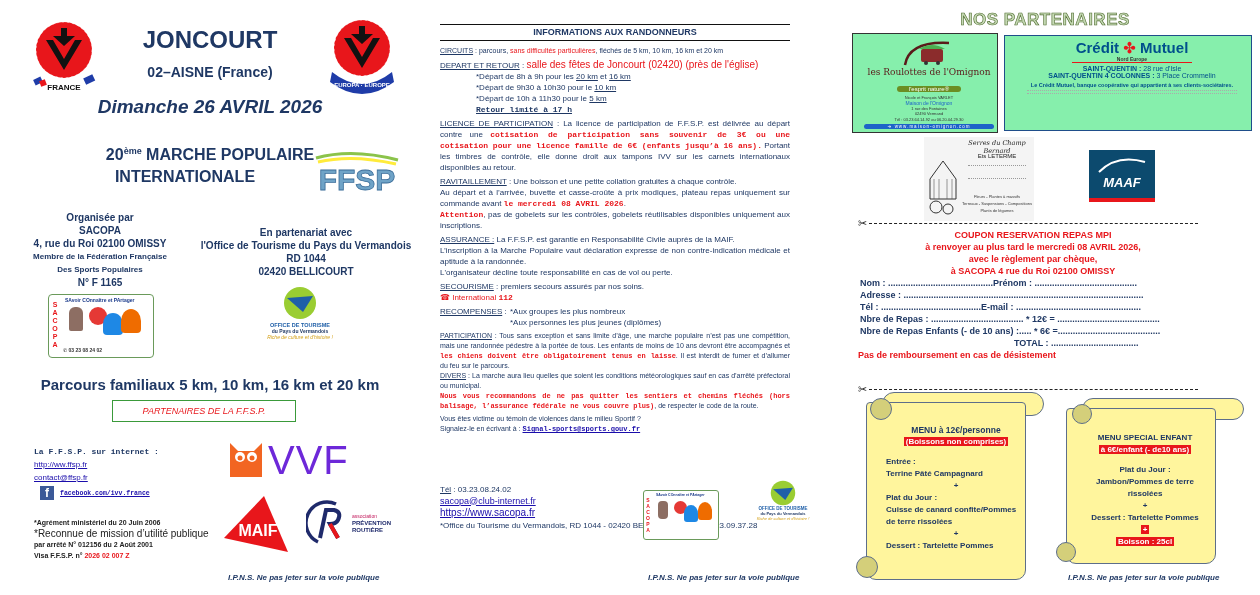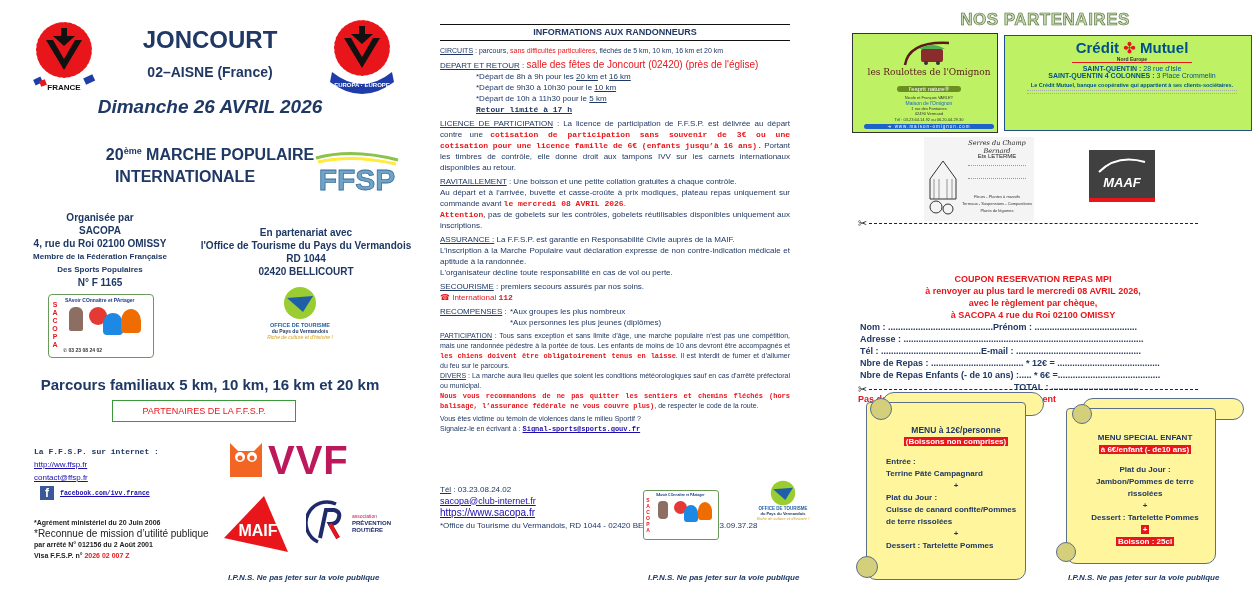--- a/index.html
+++ b/index.html
@@ -17,39 +17,39 @@
   #title-main { left: 120px; top: 26px; width: 180px; font-size: 24px; font-weight: bold; text-align: center; color: #1f3864; }
   #title-sub { left: 120px; top: 64px; width: 180px; font-size: 14px; font-weight: bold; text-align: center; }
   #title-date { left: 60px; top: 96px; width: 300px; font-size: 19px; font-weight: bold; font-style: italic; text-align: center; }
   #title-marche { left: 60px; top: 140px; width: 300px; font-size: 16px; font-weight: bold; text-align: center; line-height: 22px; }
   #title-marche sup { font-size: 9px; }
 
   .org-block { font-size: 10px; font-weight: bold; text-align: center; line-height: 13px; color: #1f3864; }
   .org-block .small { font-size: 8px; }
 
   #parcours { left: 20px; top: 376px; width: 380px; font-size: 15px; font-weight: bold; text-align: center; color: #1f3864; }
-  #ffsp-partners-box { left: 112px; top: 400px; width: 184px; height: 22px; border: 1px solid #3a9a3a; text-align: center; font-size: 9px; color: #e8161b; line-height: 20px; }
+  #ffsp-partners-box { left: 112px; top: 400px; width: 184px; height: 22px; border: 1px solid #3a9a3a; text-align: center; font-size: 9px; font-style: italic; color: #e8161b; line-height: 20px; }
 
   .ffsp-web { left: 34px; top: 445px; font-size: 8px; line-height: 13px; }
   .legal-block { left: 34px; top: 517px; font-size: 7px; line-height: 11px; font-weight: bold; color: #222; }
   .legal-block .big { font-size: 10px; font-weight: normal; }
   .ipns { font-size: 8px; font-style: italic; font-weight: bold; color: #1f3864; }
 
   
   #mid { left: 440px; top: 24px; width: 350px; font-size: 8px; line-height: 11px; color: #1f3864; }
   #mid .hdr { border-top: 1.5px solid #111; border-bottom: 1.5px solid #111; text-align: center; font-weight: bold; font-size: 9px; padding: 2px 0; margin-bottom: 4px; }
   #mid p { margin-bottom: 3px; text-align: justify; }
   #mid .indent { padding-left: 36px; }
   #mid .lbl { text-decoration: underline; }
   #mid .big-red { color: #e8161b; font-size: 10px; }
 
   
   #nos-partenaires { left: 900px; top: 10px; width: 290px; text-align: center; font-size: 17px; font-weight: bold; color: #c5d9b4; -webkit-text-stroke: 0.6px #4f6b2e; letter-spacing: 0.5px; }
-  .partner-card { border: 1.5px solid #333; background: #bef264; padding-left: 8px; }
-  #coupon { left: 858px; top: 229px; width: 350px; font-size: 9px; line-height: 12px; font-weight: bold; margin-top: 44px; }
+  .partner-card { border: 1.5px solid #333; background: #86efac; padding-left: 8px; }
+  #coupon { left: 858px; top: 229px; width: 350px; font-size: 9px; line-height: 12px; font-weight: bold; }
   #coupon .hdr { text-align: center; color: #e8161b; }
   #coupon .fields { color: #1f3864; }
 
   .scroll { background: #fff59d; border: 1.5px solid #5d6e8a; border-radius: 10px; }
   .menu-text { font-size: 8px; line-height: 12px; font-weight: bold; color: #1f3864; }
   .hl { background: #e8161b; color: #fff; padding: 0 2px; }
 </style>
 </head>
 <body>
 
@@ -141,21 +141,21 @@
   </div>
 
   <div class="abs" style="left:228px;top:440px;display:flex;align-items:center">
     <svg style="width:36px;height:38px" viewBox="0 0 36 38">
       <path d="M2 2 L10 10 L26 10 L34 2 L34 36 L2 36 Z" fill="#f26522"></path>
       <circle cx="12" cy="16" r="5" fill="#fff"></circle>
         <circle cx="24" cy="16" r="5" fill="#fff"></circle>
       <circle cx="12" cy="17" r="2.5" fill="#f26522"></circle>
         <circle cx="24" cy="17" r="2.5" fill="#f26522"></circle>
     </svg>
-    <span style="font-size:40px;font-weight:700;color:#be185d;letter-spacing:1px;margin-left:4px;line-height:40px">VVF</span>
+    <span style="font-size:40px;font-weight:400;color:#6d28d9;letter-spacing:1px;margin-left:4px;line-height:40px">VVF</span>
   </div>
 
   <svg class="abs" style="left:222px;top:494px;width:68px;height:60px" viewBox="0 0 68 60">
     <polygon points="42,2 66,58 2,44" fill="#e8161b"></polygon>
     <text x="36" y="42" font-size="16" font-weight="900" text-anchor="middle" fill="#fff" font-family="Liberation Sans, sans-serif">MAIF</text>
   </svg>
 
   <div class="abs" style="left:306px;top:498px;display:flex;align-items:center">
     <svg style="width:42px;height:50px" viewBox="0 0 42 50">
       <path d="M30 6 A18 18 0 1 0 12 44" stroke="#1f2a6b" stroke-width="3.5" fill="none"></path>
@@ -307,21 +307,21 @@
   <div class="abs" style="left:38px;top:2px;width:70px;text-align:center;font-size:6.5px;font-style:italic;font-family:'DejaVu Serif',serif;color:#222">Serres du Champ Bernard</div>
   <div class="abs" style="left:38px;top:16px;width:70px;text-align:center;font-size:6px;color:#222">Ets LETERME</div>
   <div class="abs" style="left:44px;top:28px;width:58px;height:14px;border-top:1px dotted #999;border-bottom:1px dotted #999"></div>
   <div class="abs" style="left:38px;top:56px;width:70px;text-align:center;font-size:4px;line-height:7px;color:#333">
     <div>Fleurs - Plantes à massifs</div>
     <div>Terreaux - Suspensions - Compositions</div>
     <div>Plants de légumes</div>
   </div>
 </div>
 
-<div class="abs" style="left:1089px;top:150px;width:66px;height:52px;background:#404040;border-bottom:4px solid #e8161b">
+<div class="abs" style="left:1089px;top:150px;width:66px;height:52px;background:#0c4a6e;border-bottom:4px solid #e8161b">
   <svg class="abs" style="left:8px;top:6px;width:50px;height:18px" viewBox="0 0 50 18">
     <path d="M2 16 Q20 -2 48 6" stroke="#fff" stroke-width="2" fill="none"></path>
   </svg>
   <div class="abs" style="left:0;top:25px;width:66px;text-align:center;font-size:13px;font-weight:900;font-style:italic;color:#fff">MAAF</div>
 </div>
 
 <div class="abs" style="left:858px;top:217px;width:340px;display:flex;align-items:center">
   <span style="font-size:11px;color:#222">✂</span>
   <div style="flex:1;border-top:1px dashed #222;margin-left:2px"></div>
 </div>

